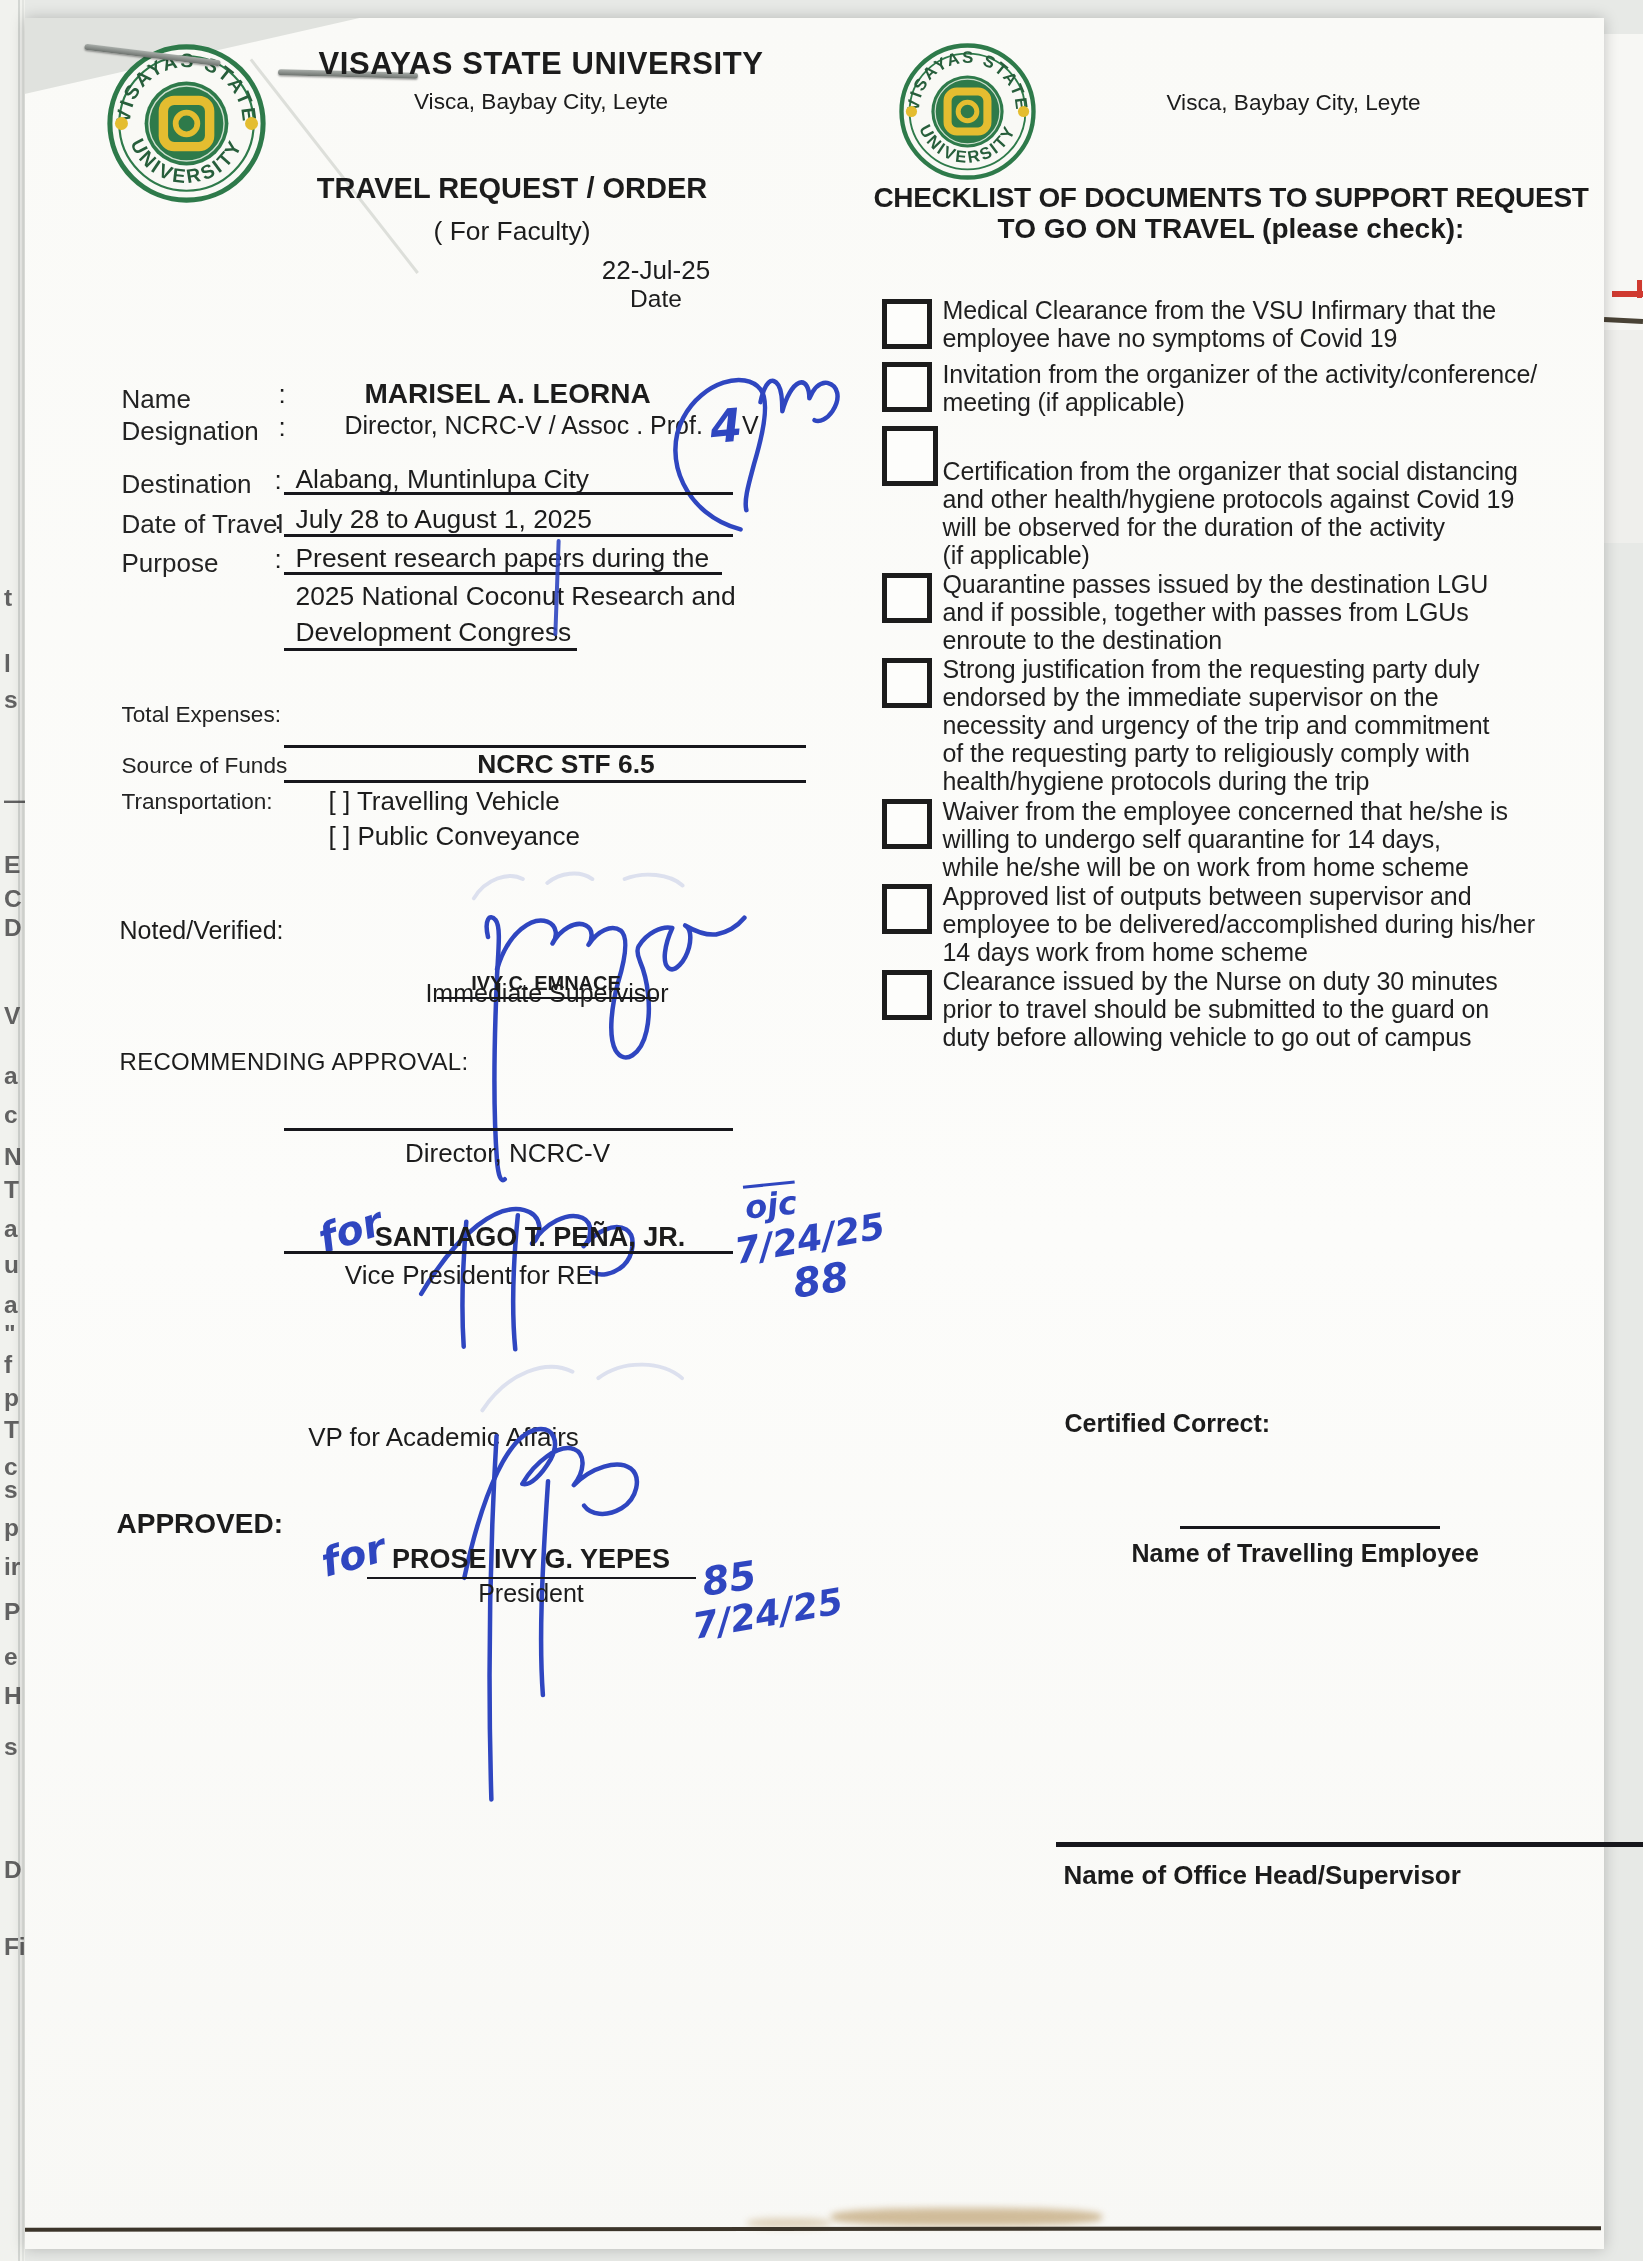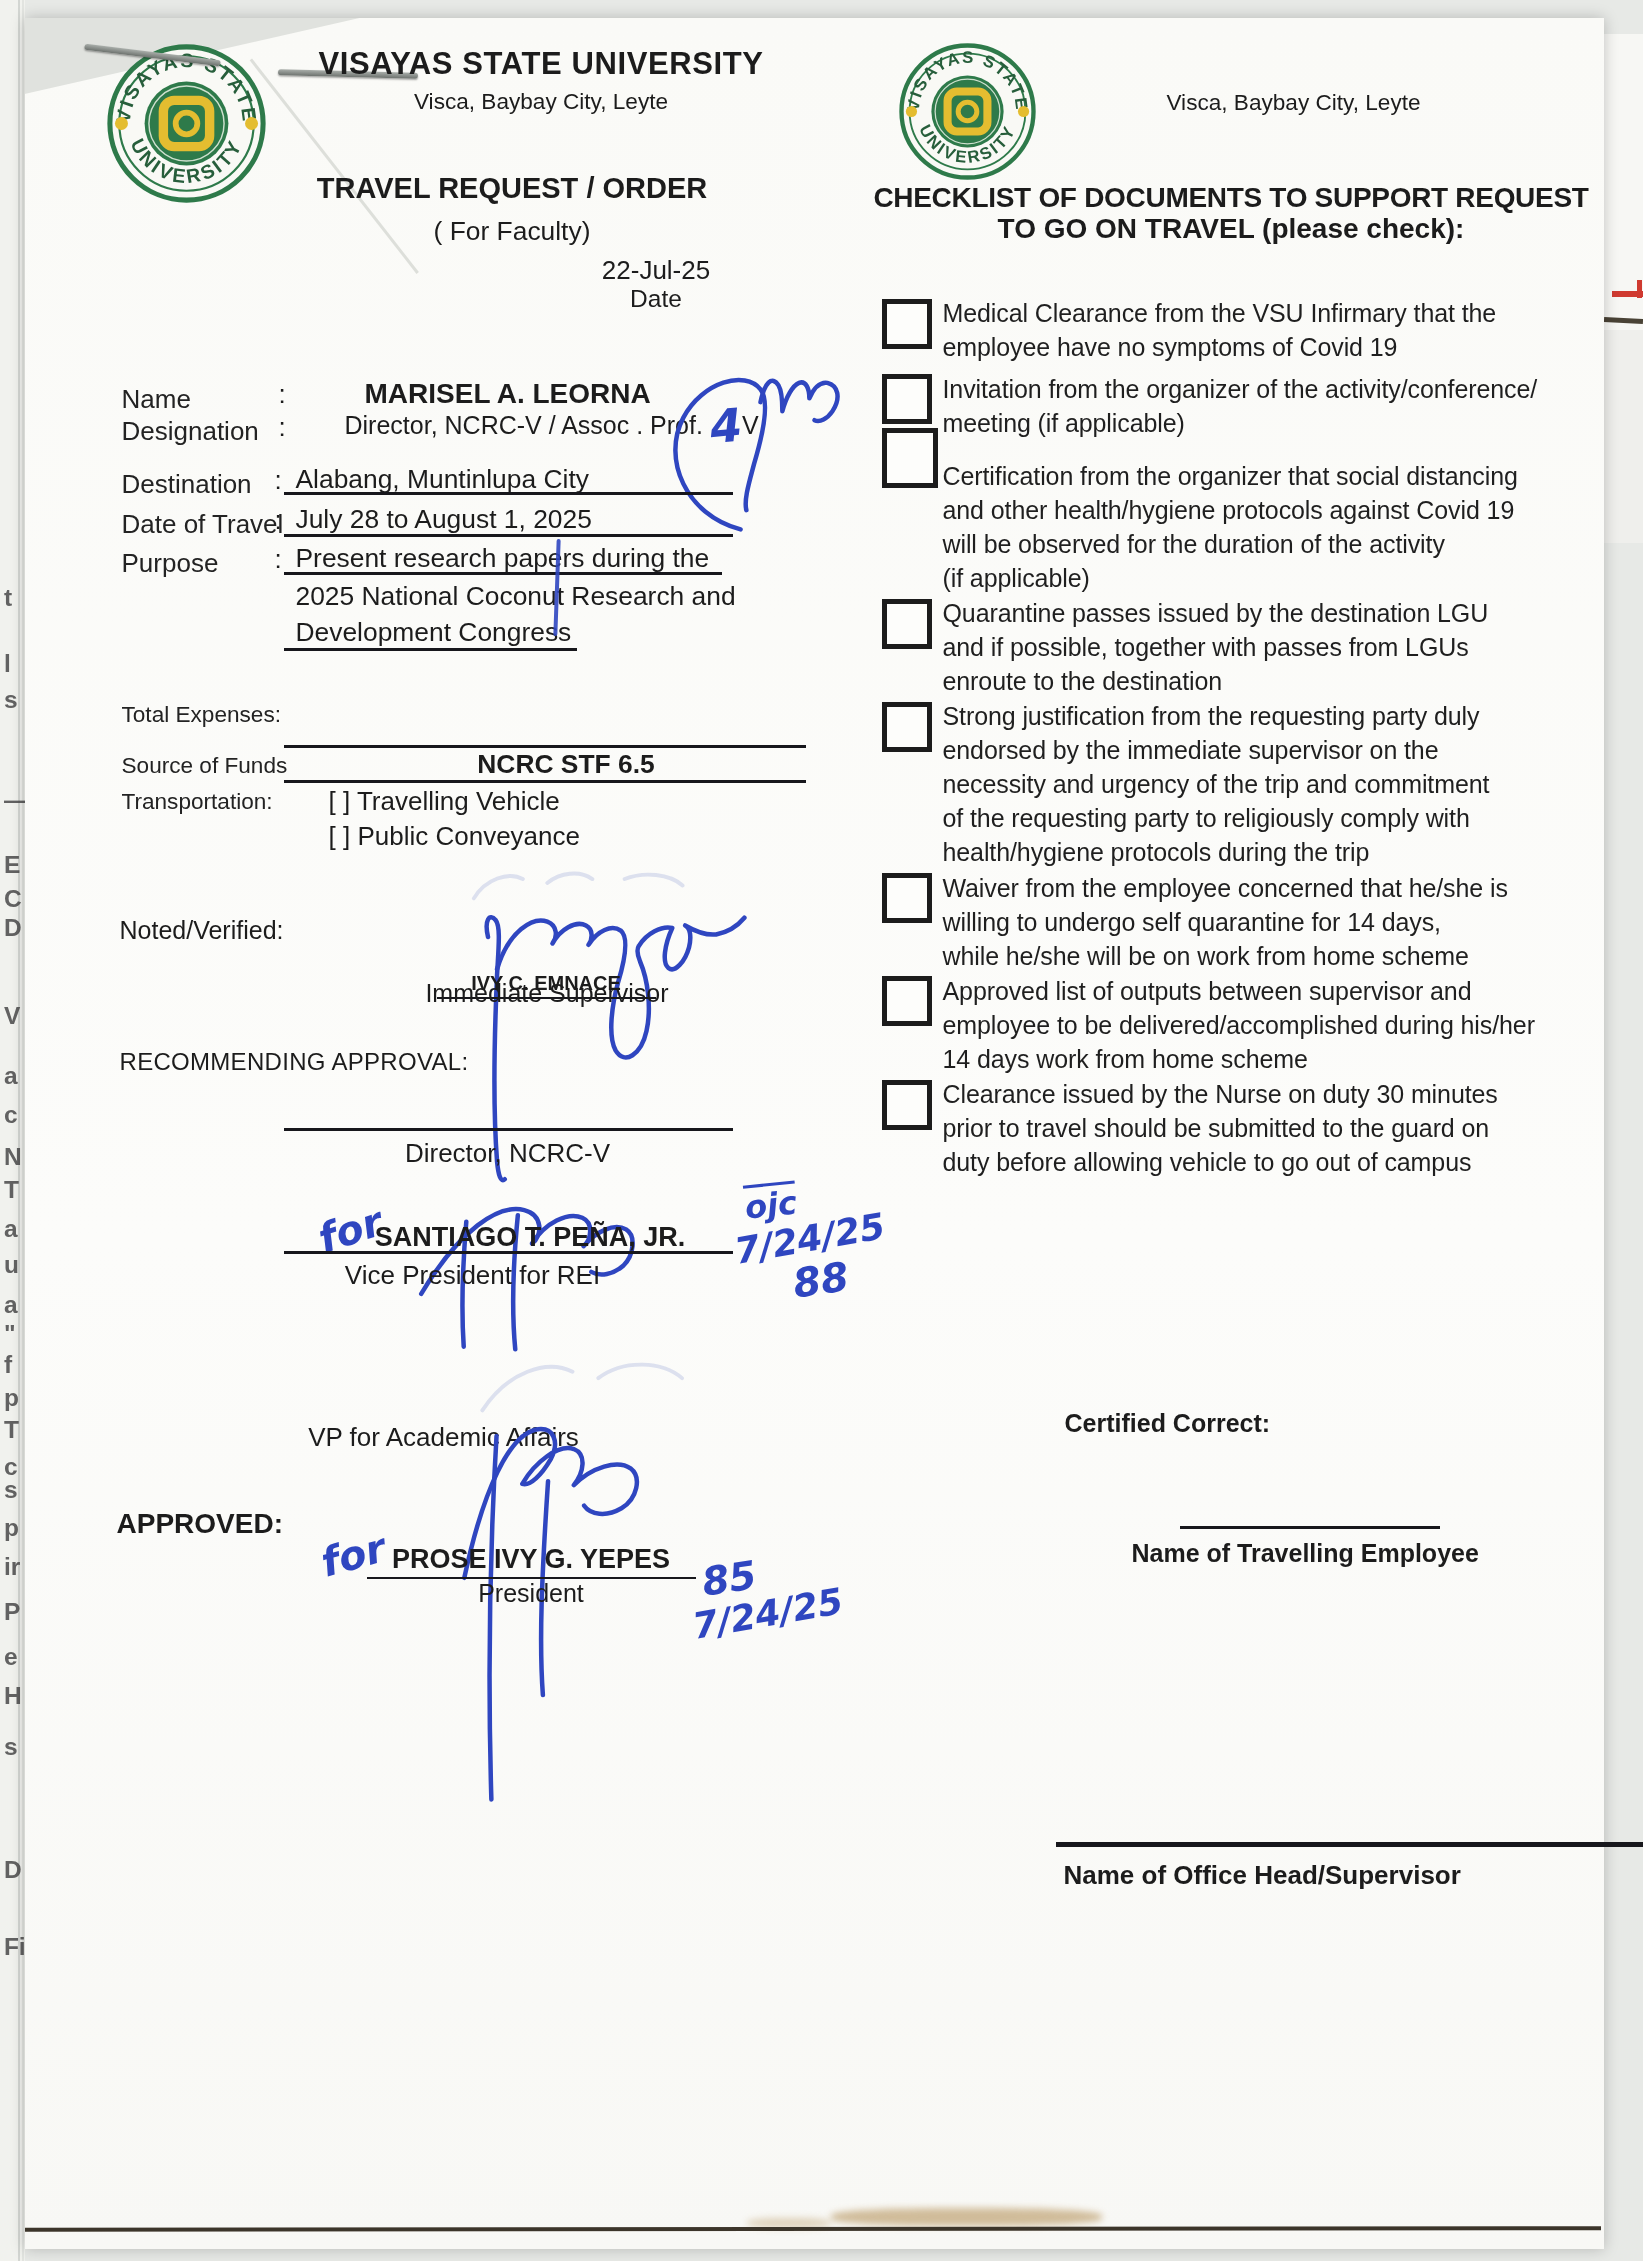--- a/index.html
+++ b/index.html
@@ -27,24 +27,24 @@
   .staple{height:5.8px;background:linear-gradient(180deg,#a9aeaa,#6d726e);border-radius:3.2px;
     box-shadow:0 1.3px 1.9px rgba(0,0,0,.35)}
   
   .b{font-weight:bold}
   .lbl{font-size:26px;color:#232323}
   .val{font-size:26px}
   .ctr{text-align:center}
   .line{position:absolute;height:2.6px;background:#17171c}
   .uline{border-bottom:2.6px solid #17171c;padding-bottom:1.9px}
   .hand{font-family:"DejaVu Sans",sans-serif;font-style:italic;color:#2f46c0;font-weight:bold}
-  .chk{position:relative;padding-left:62px;font-size:25px;line-height:34px;
+  .chk{position:relative;padding-left:62px;font-size:25px;line-height:28px;
     white-space:pre-line;letter-spacing:-0.1px;color:#1f1f1f}
   .chk + .chk{margin-top:7.7px}
-  .chk:nth-child(3){margin-top:19px}
+  .chk:nth-child(3){margin-top:41px}
   .chk:nth-child(n+4){margin-top:1.3px}
   .cb{position:absolute;left:1.3px;top:2.6px;width:40px;height:40px;border:5.8px solid #1c1c1c;background:#fdfdfb}
   .smudge{filter:blur(3.9px);opacity:.55;background:#b08b4f;border-radius:40%}
   svg.sig{position:absolute;overflow:visible}
   svg.sig path{fill:none;stroke:#2f46c0;stroke-width:7;stroke-linecap:round;stroke-linejoin:round}
   svg.sig path.ghost{stroke:#8d9cd4;opacity:.28;stroke-width:6}
 </style>
 </head>
 <body>
 

